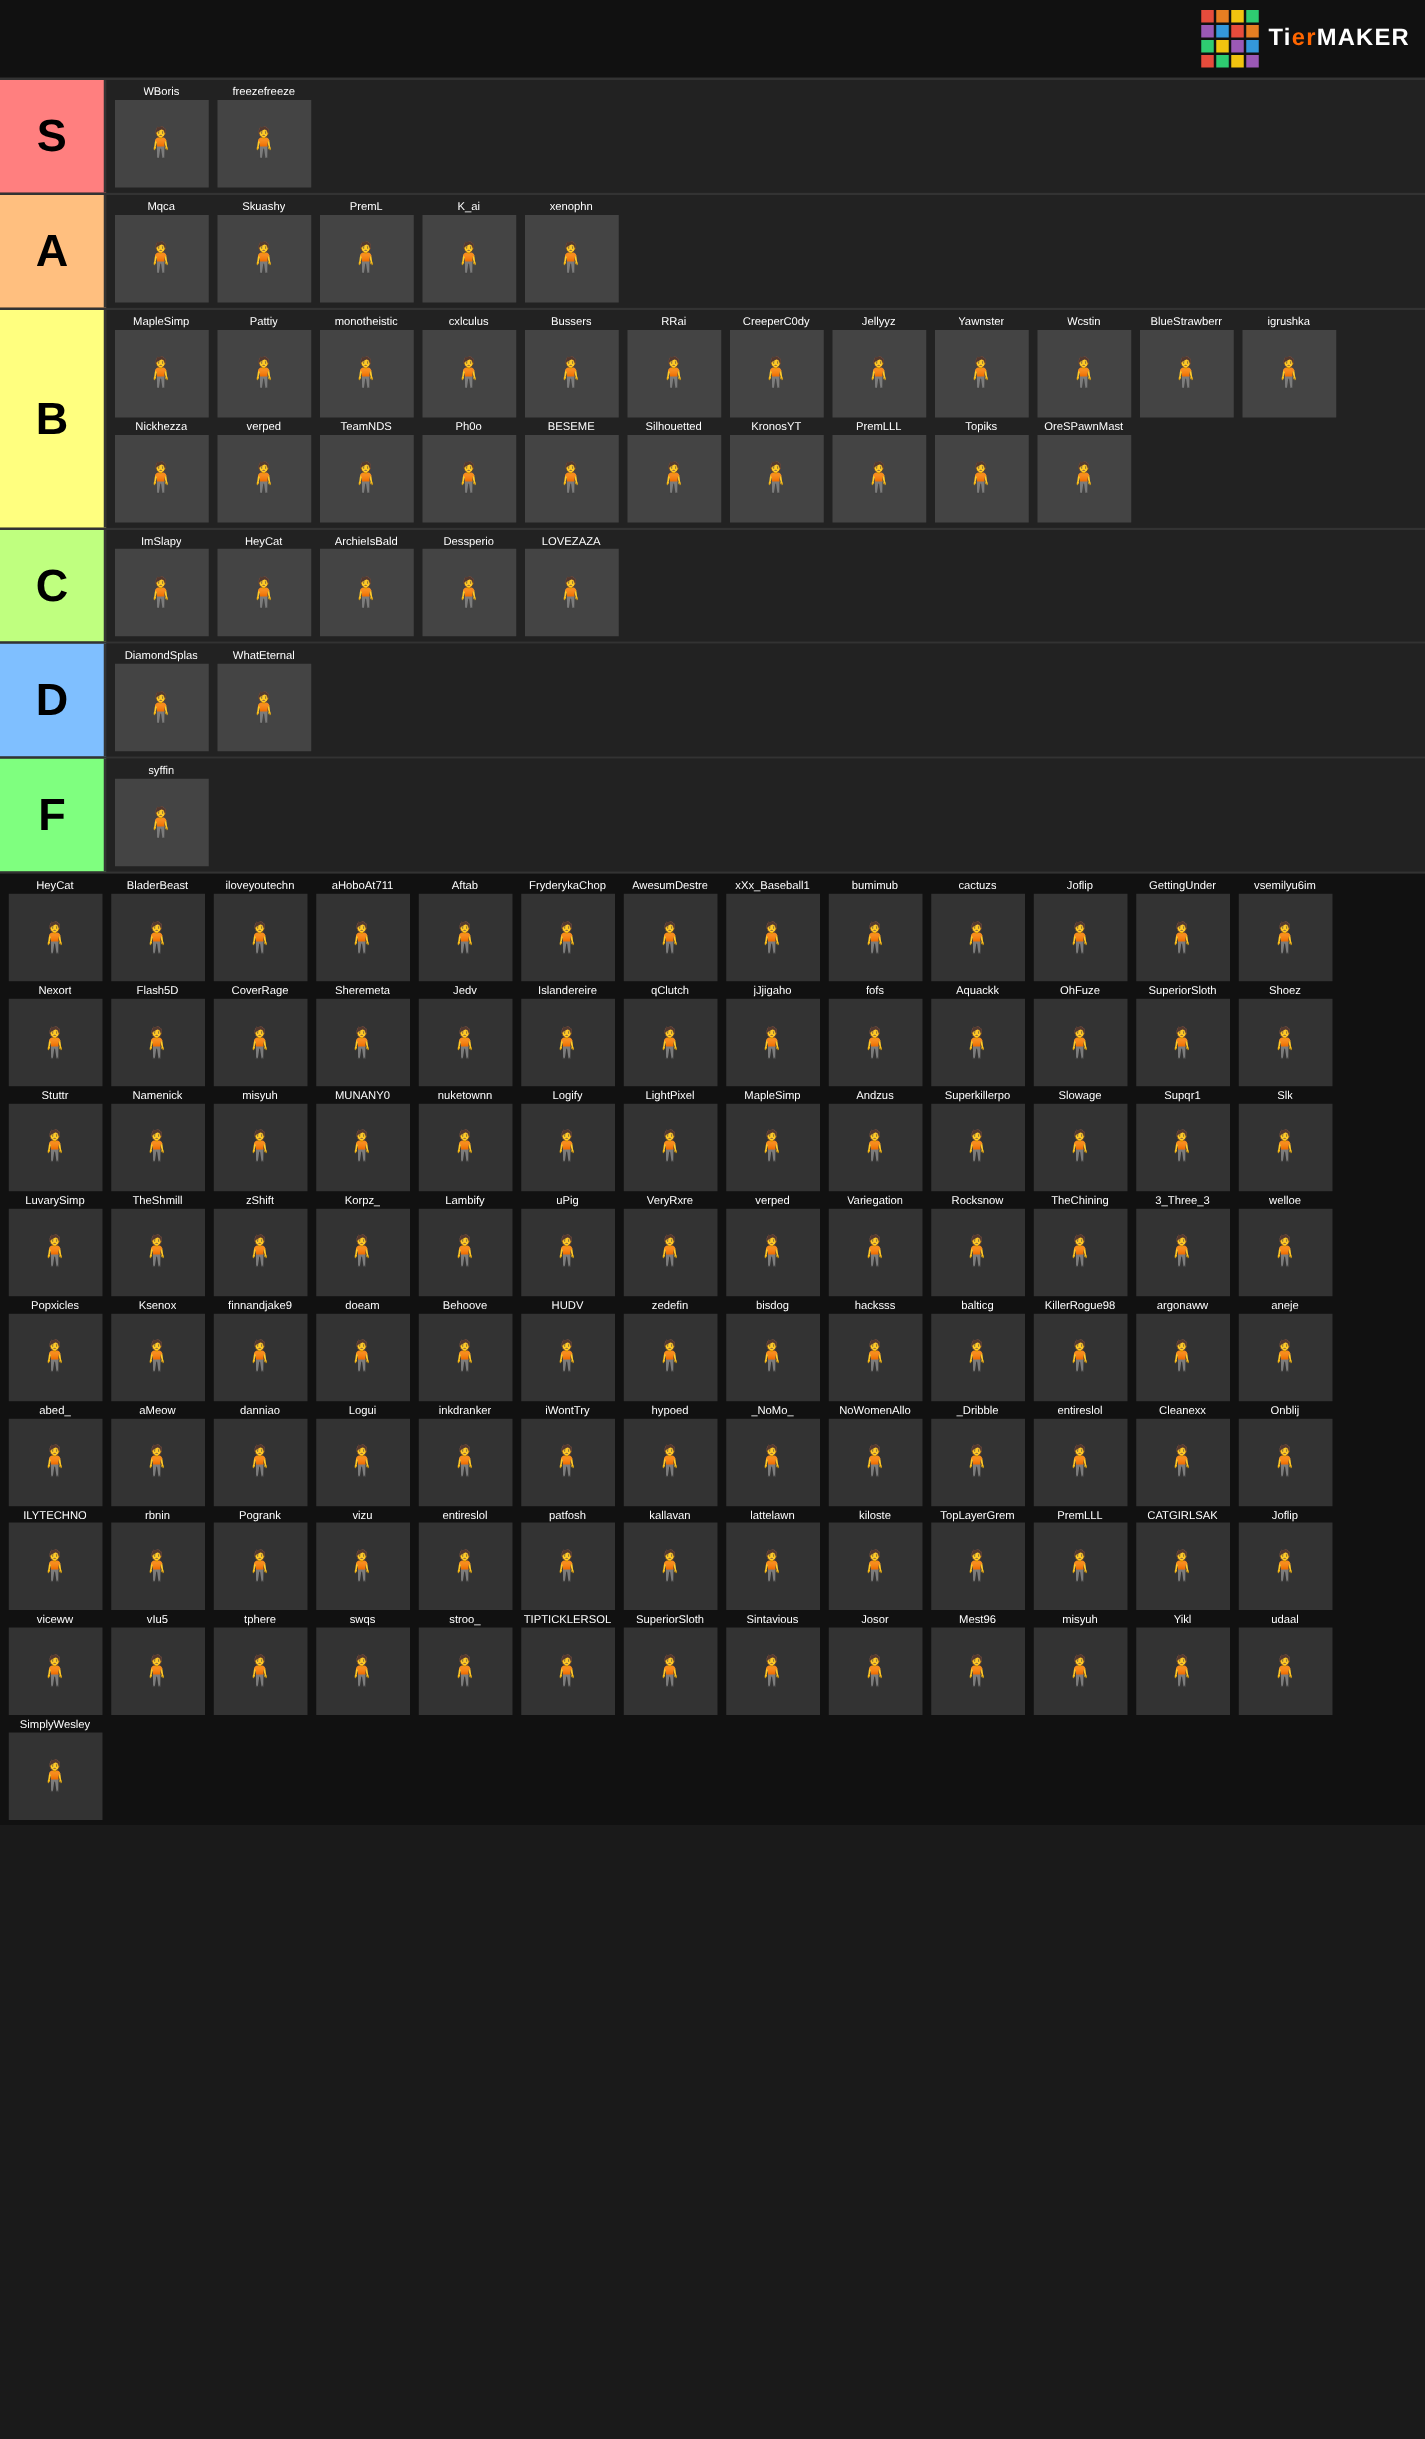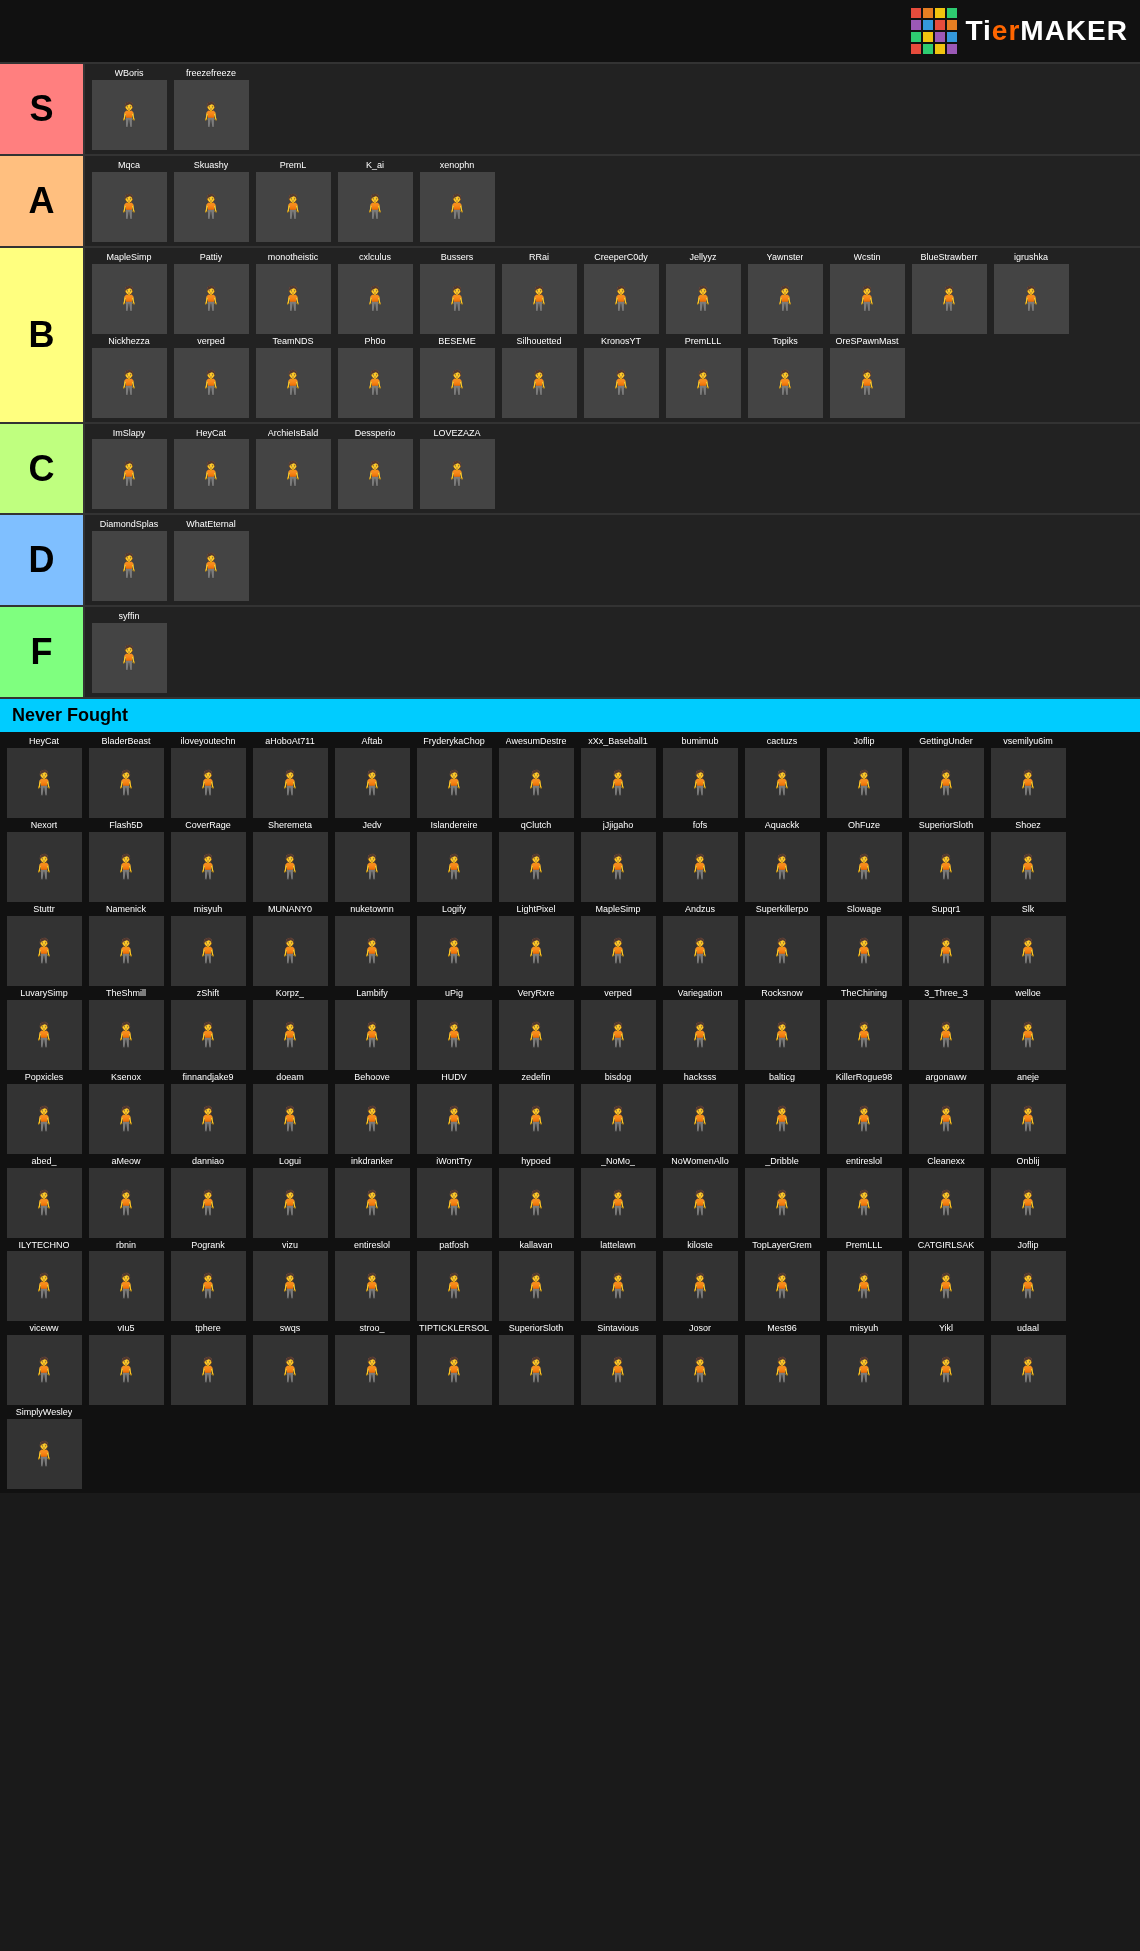--- a/index.html
+++ b/index.html
@@ -33,21 +33,21 @@
       grid-template-columns: repeat(4, 10px);
       gap: 2px;
     }
 
     .logo-cell {
       width: 10px;
       height: 10px;
     }
 
     .logo-text {
-      font-size: 28px;
+      font-size: 19px;
       font-weight: bold;
       color: white;
       letter-spacing: 1px;
     }
 
     .logo-text span {
       color: #ff6600;
     }
 
     .tier-row {
@@ -382,23 +382,20 @@
         <div class="tier-items">
           <div class="tier-item">
             <div class="item-name">syffin</div>
             <div class="item-avatar skin-12" style="font-size: 24px; display: flex; align-items: center; justify-content: center;">🧍</div>
           </div>
         </div>
       </div>
     </div>
 
   <div class="never-fought-section">
-    <div class="never-fought-header">
-      <span>Never Fought</span>
-    </div>
     <div class="never-fought-items" id="never-fought-items">
         <div class="nf-item">
           <div class="item-name">HeyCat</div>
           <div class="item-avatar skin-7" style="font-size: 24px; display: flex; align-items: center; justify-content: center;">🧍</div>
         </div>
         <div class="nf-item">
           <div class="item-name">BladerBeast</div>
           <div class="item-avatar skin-6" style="font-size: 24px; display: flex; align-items: center; justify-content: center;">🧍</div>
         </div>
         <div class="nf-item">

